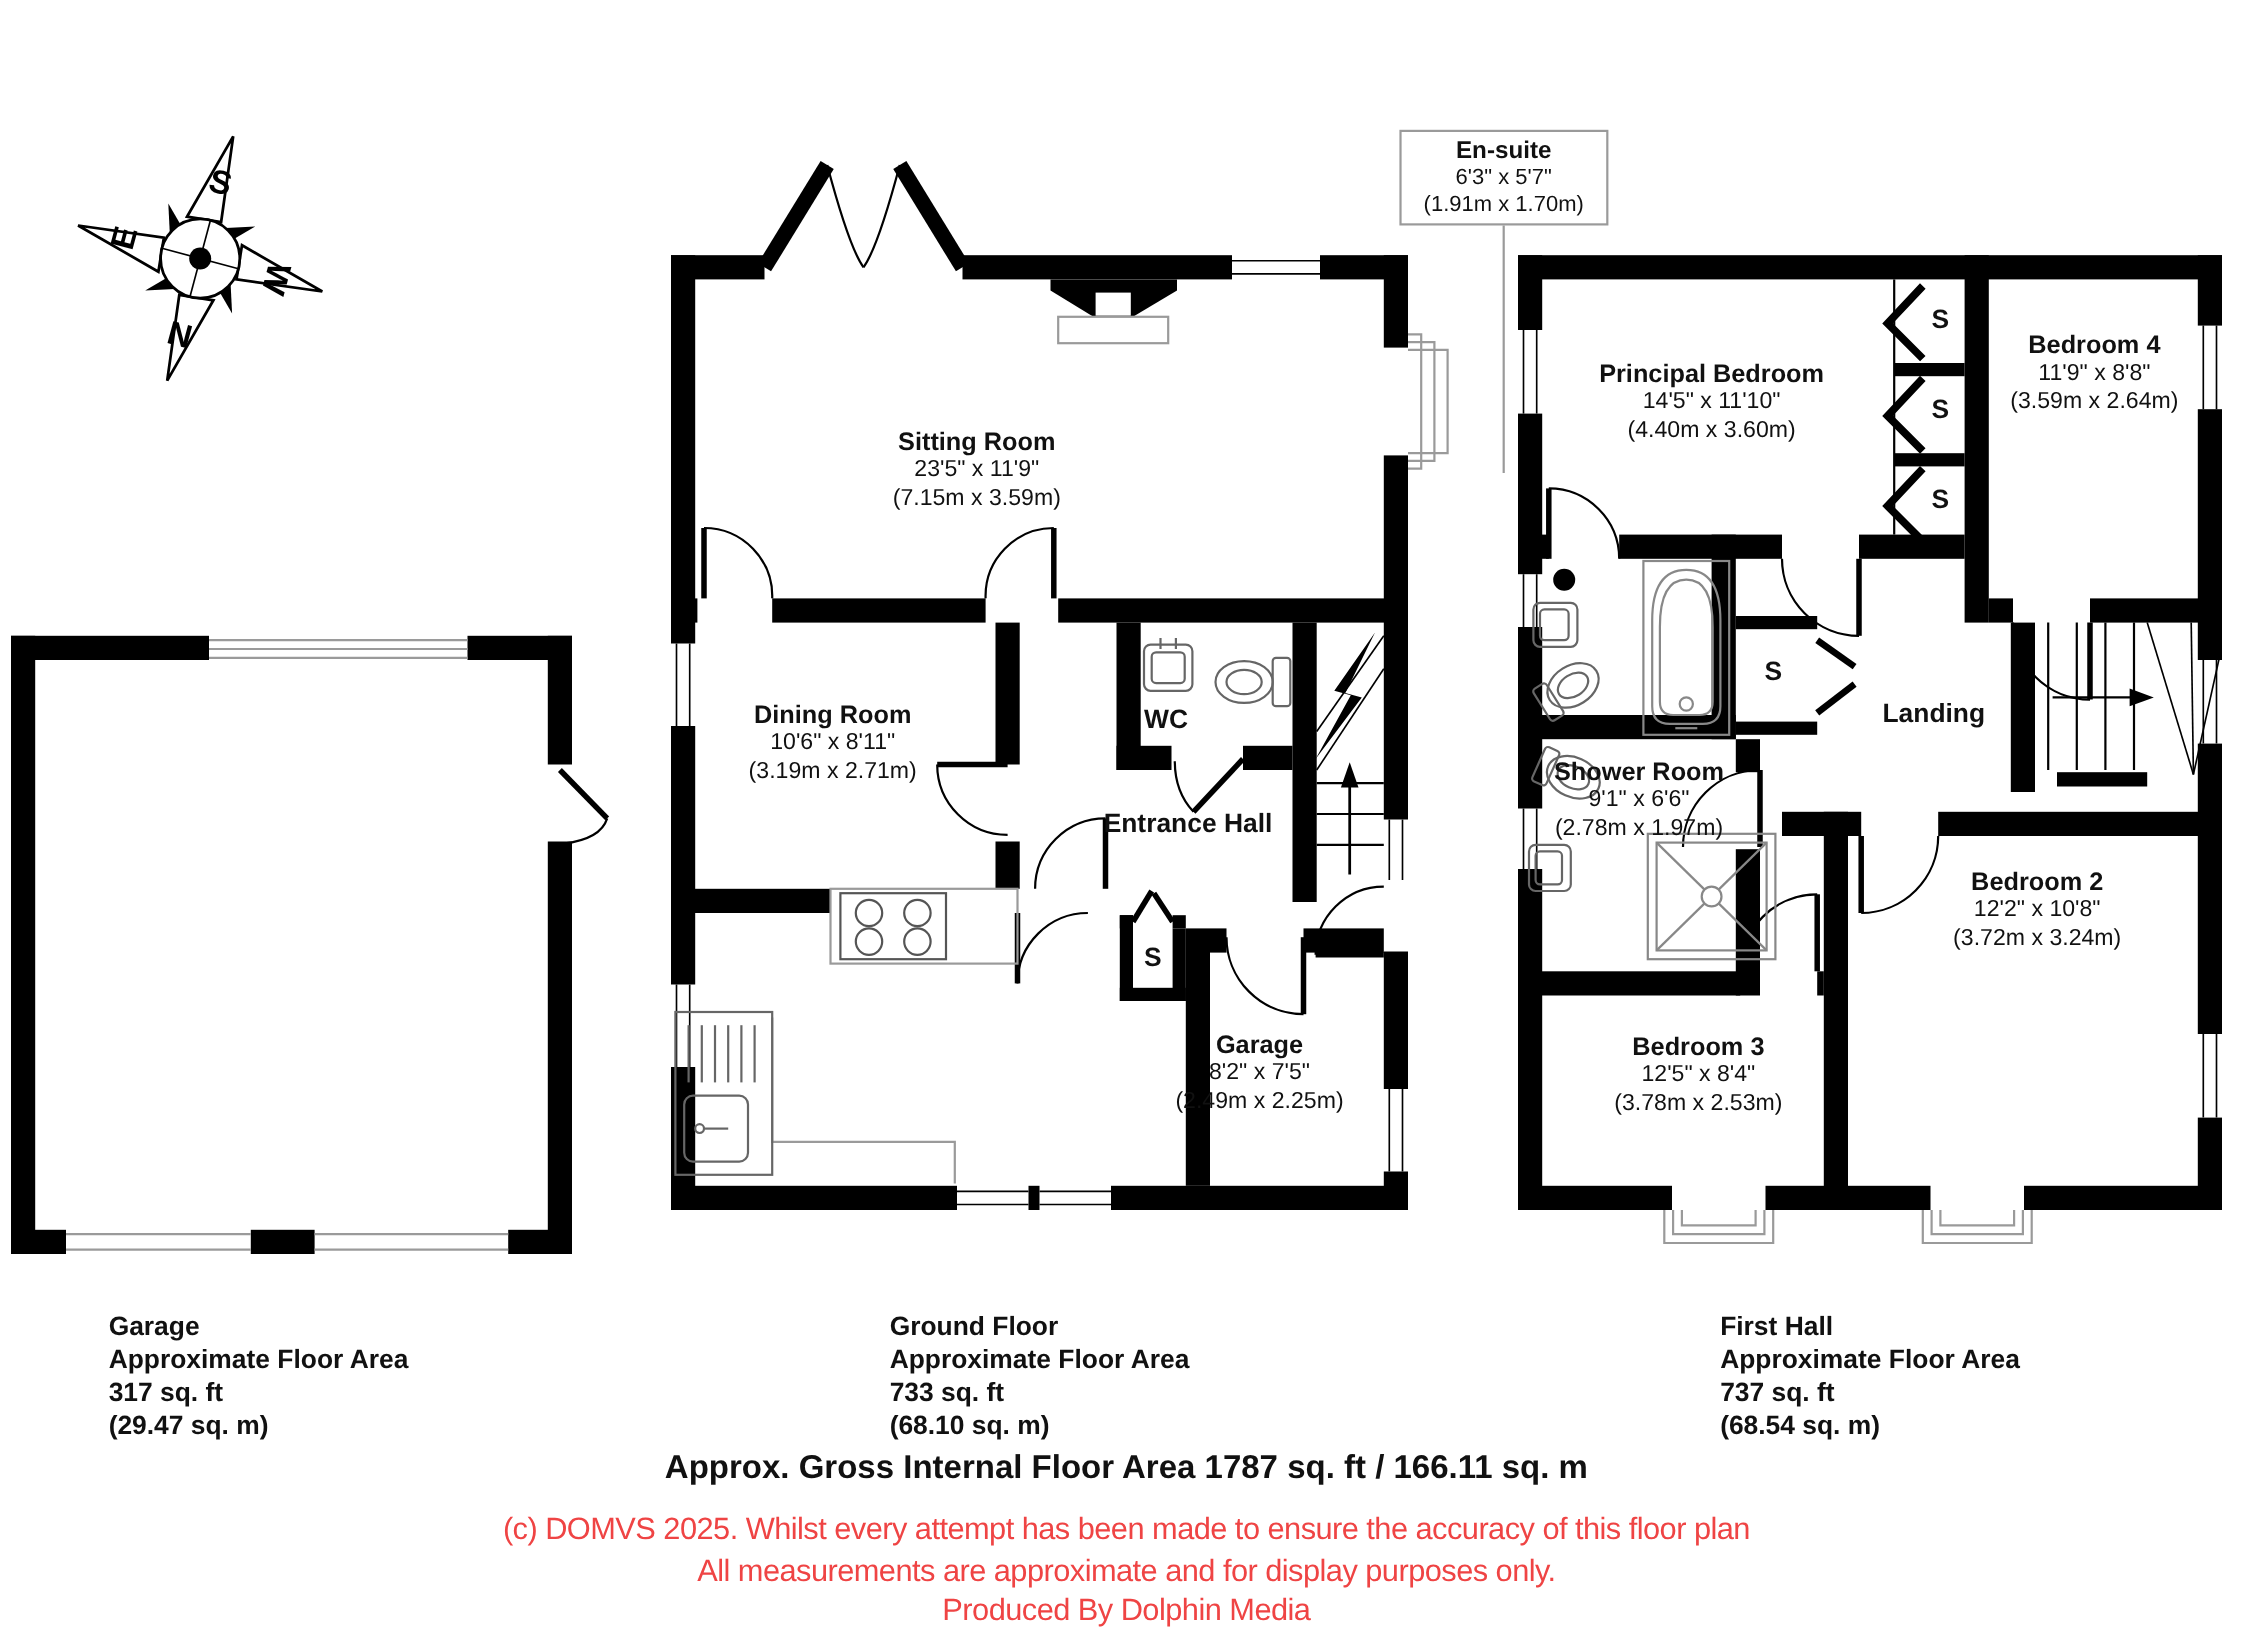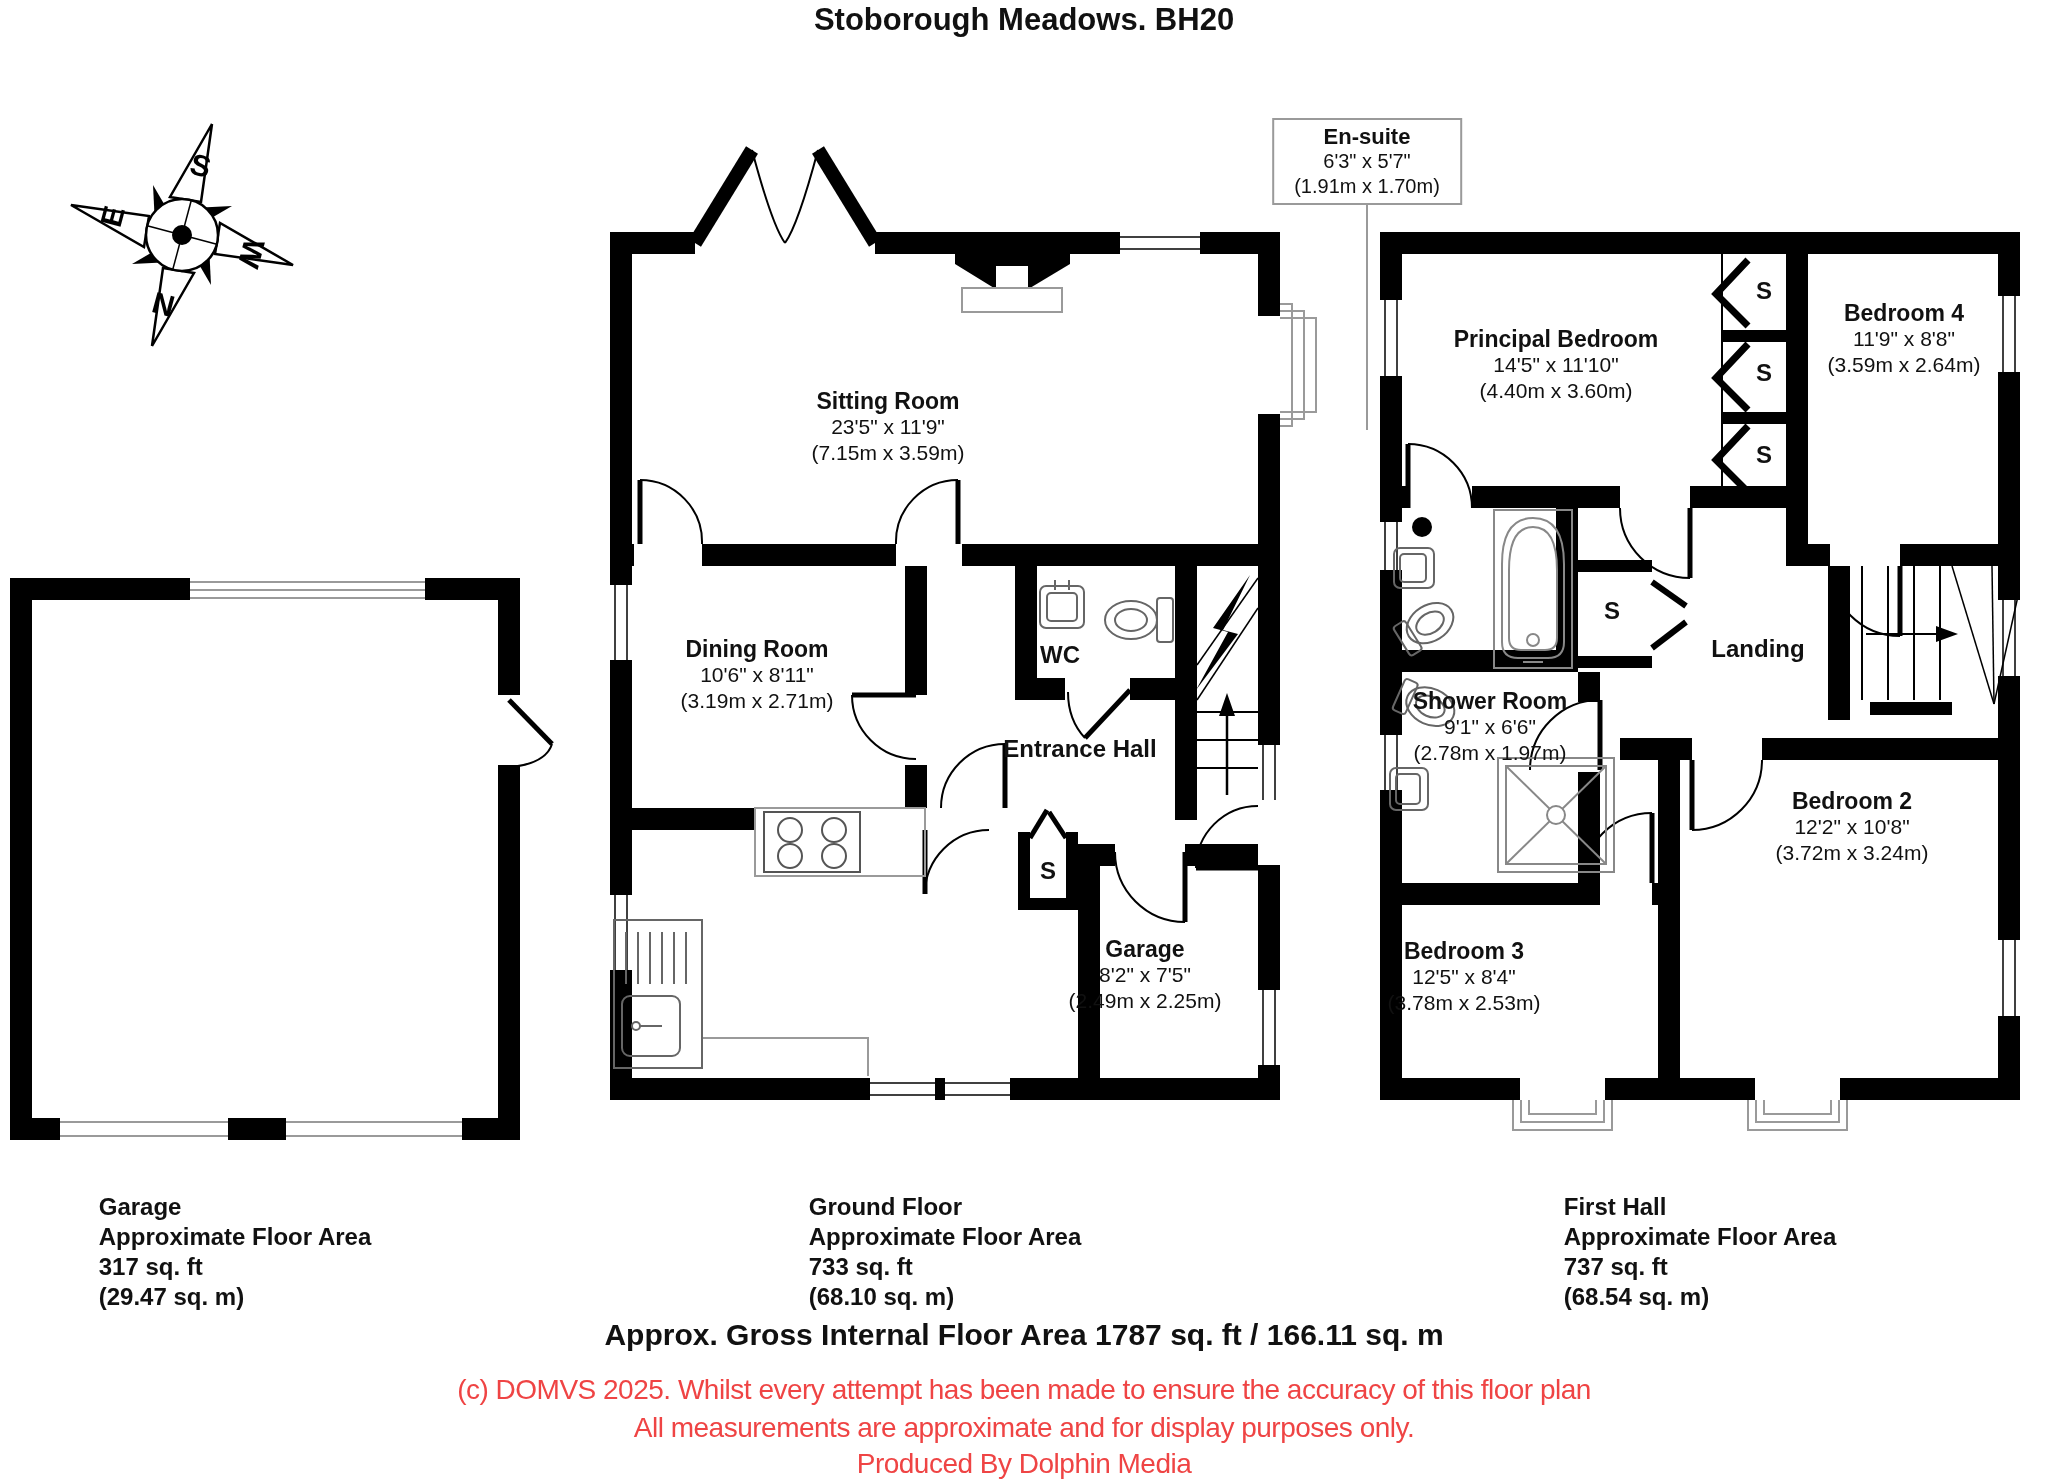--- a/index.html
+++ b/index.html
@@ -384,21 +384,20 @@
       <rect x="1506" y="766" width="100" height="98"></rect>
       <line x1="1506" y1="766" x2="1606" y2="864"></line>
           <line x1="1606" y1="766" x2="1506" y2="864"></line>
       <circle cx="1556" cy="815" r="9" fill="#fff"></circle>
     </g>
   </g>
 
   <line x1="1367" y1="198" x2="1367" y2="430" stroke="#9a9a9a" stroke-width="2"></line>
 </svg>
 
-  <div class="title">Stoborough Meadows. BH20</div>
 
   <div class="callout">
     <span class="nm">En-suite</span>
     <span class="dm">6'3" x 5'7"</span>
     <span class="dm">(1.91m x 1.70m)</span>
   </div>
 
 
   <div class="lbl" style="left:888px;top:388px">
     <span class="nm">Sitting Room</span>
@@ -459,21 +458,21 @@
   <div class="lbl big" style="left:1758px;top:636px">
     <span>Landing</span>
   </div>
 
   <div class="lbl" style="left:1490px;top:688px">
     <span class="nm">Shower Room</span>
     <span class="dm">9'1" x 6'6"</span>
     <span class="dm">(2.78m x 1.97m)</span>
   </div>
 
-  <div class="lbl" style="left:1464px;top:938px">
+  <div class="lbl" style="left:1544px;top:938px">
     <span class="nm">Bedroom 3</span>
     <span class="dm">12'5" x 8'4"</span>
     <span class="dm">(3.78m x 2.53m)</span>
   </div>
 
   <div class="lbl" style="left:1852px;top:788px">
     <span class="nm">Bedroom 2</span>
     <span class="dm">12'2" x 10'8"</span>
     <span class="dm">(3.72m x 3.24m)</span>
   </div>

